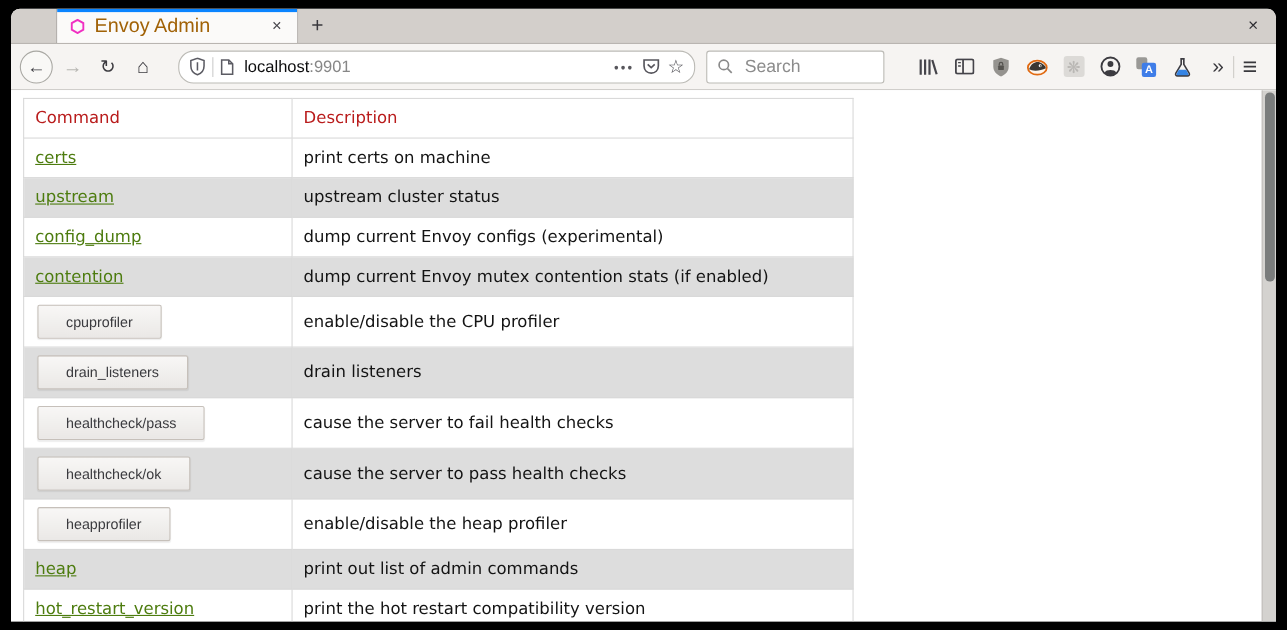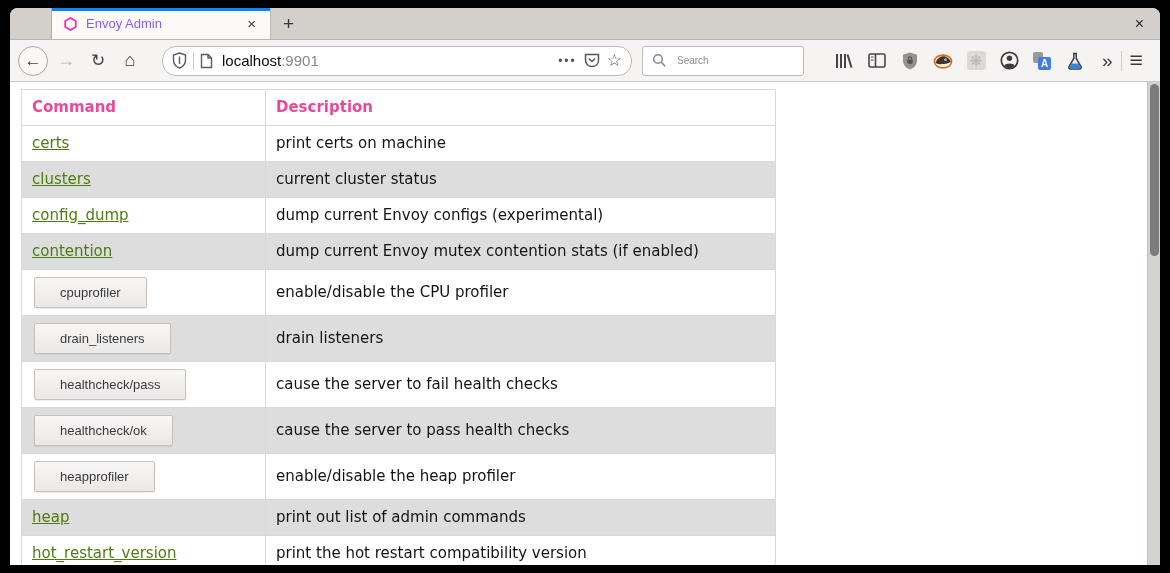--- a/index.html
+++ b/index.html
@@ -16,21 +16,21 @@
   .tabbar {
     height:32px; background:#d3cfcb; display:flex; align-items:stretch;
     border-bottom:1px solid #b9b5b1;
   }
   .tab-spacer { width:42px; border-right:1px solid rgba(0,0,0,.16); }
   .tab {
     width:218px; background:#fbfaf9; position:relative; display:flex;
     align-items:center; padding:0 10px 0 12px; cursor:default;
   }
   .tab-accent { position:absolute; top:0; left:0; right:0; height:3px; background:#0a84ff; }
-  .tab-title { font-size:13px; color:#8b5cf6; margin-left:9px; flex:1;
+  .tab-title { font-size:18px; color:#a16207; margin-left:9px; flex:1;
     white-space:nowrap; overflow:hidden; }
   .tab-close { color:#47464c; font-size:15px; line-height:1; padding:2px 4px; }
   .newtab {
     width:36px; display:flex; align-items:center; justify-content:center;
     font-size:19px; color:#39383d; border-left:1px solid rgba(0,0,0,.10);
   }
   .win-close {
     margin-left:auto; margin-right:16px; align-self:center;
     font-size:16px; color:#2f2e33; line-height:1;
   }
@@ -61,21 +61,21 @@
   .url-port { color:#878787; }
   .dots { color:#57565c; font-size:12px; letter-spacing:2px; flex:none; }
   .star { font-size:17px; color:#4e4d53; flex:none; line-height:1; }
   .searchbar {
     margin-left:10px; width:162px; height:30px; background:#fff;
     border:1px solid #bcbbb6; border-radius:3px; display:flex; align-items:center;
     padding:0 9px; gap:8px; flex:none;
   }
   .search-input {
     border:none; outline:none; background:transparent; flex:1; min-width:0;
-    font-size:10px; color:#333; font-family:"Liberation Sans",sans-serif;
+    font-size:16px; color:#333; font-family:"Liberation Sans",sans-serif;
   }
   .search-input::placeholder { color:#8c8c8c; }
   .ext-strip { display:flex; align-items:center; margin-left:30px; gap:13px; }
   .ext-btn { width:20px; height:20px; display:flex; align-items:center; justify-content:center; flex:none; }
   .flower { font-size:15px; color:#b9b7b4; background:#dcdad7; border-radius:3px;
     width:19px; height:19px; display:flex; align-items:center; justify-content:center; }
   .translate-sq {
     position:relative; width:18px; height:18px;
   }
   .translate-grey { position:absolute; left:0; top:0; width:10px; height:11px; background:#9a9996; border-radius:2px; }
@@ -99,21 +99,21 @@
   }
   table.home {
     border-collapse:collapse; margin:7px 0 0 11px; table-layout:fixed; width:754px;
     font-family:"DejaVu Sans", sans-serif;
   }
   col.c1 { width:244px; } col.c2 { width:510px; }
   th, td {
     border:1px solid #d9d9d9; padding:7px 10px; font-size:15px; line-height:21px;
     color:#141414; text-align:left; vertical-align:middle;
   }
-  th { font-weight:bold; color:#ec4899; }
+  th { font-weight:normal; color:#b91c1c; }
   tbody tr:nth-child(even) { background:#dddddd; }
   a.cmd { color:#4d7c0f; text-decoration:underline; }
   .gtk-btn {
     height:31px; padding:0 25px; font-size:13px; font-family:"Liberation Sans",sans-serif;
     color:#3a3a3e; background:linear-gradient(#f8f7f6,#eae8e6);
     border:1px solid #c6c0ba; border-radius:2px; box-shadow:0 1px 1px rgba(0,0,0,.07);
     margin-left:2px; cursor:pointer; white-space:nowrap;
   }
   svg { display:block; }
 </style>
@@ -237,22 +237,22 @@
           <th>Command</th>
           <th>Description</th>
         </tr>
       </thead>
       <tbody>
           <tr>
             <td><a class="cmd" href="#">certs</a></td>
             <td>print certs on machine</td>
           </tr>
           <tr>
-            <td><a class="cmd" href="#">clusters</a></td>
-            <td>current cluster status</td>
+            <td><a class="cmd" href="#">upstream</a></td>
+            <td>upstream cluster status</td>
           </tr>
           <tr>
             <td><a class="cmd" href="#">config_dump</a></td>
             <td>dump current Envoy configs (experimental)</td>
           </tr>
           <tr>
             <td><a class="cmd" href="#">contention</a></td>
             <td>dump current Envoy mutex contention stats (if enabled)</td>
           </tr>
           <tr>

